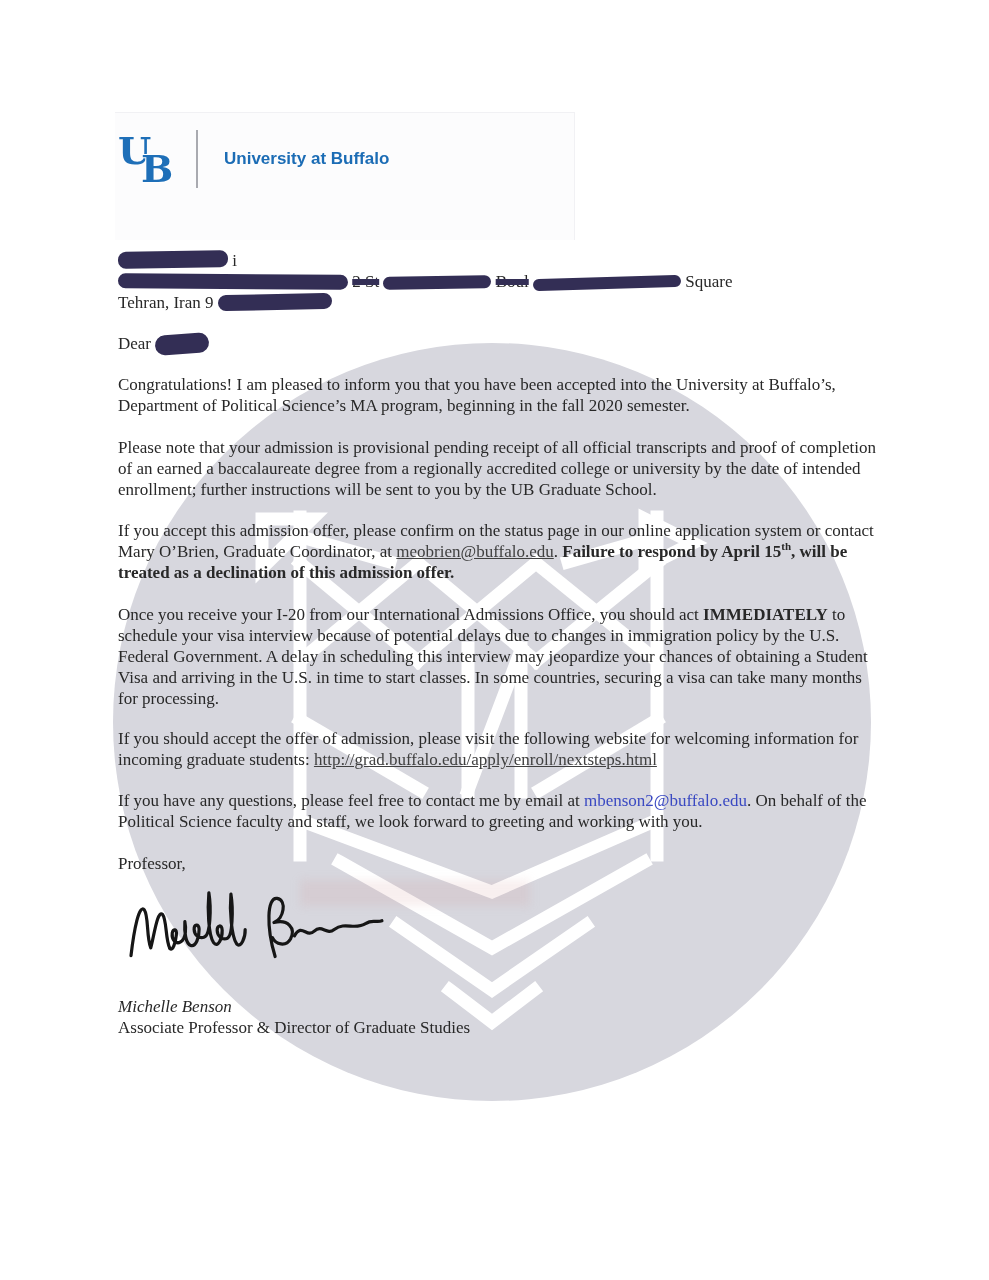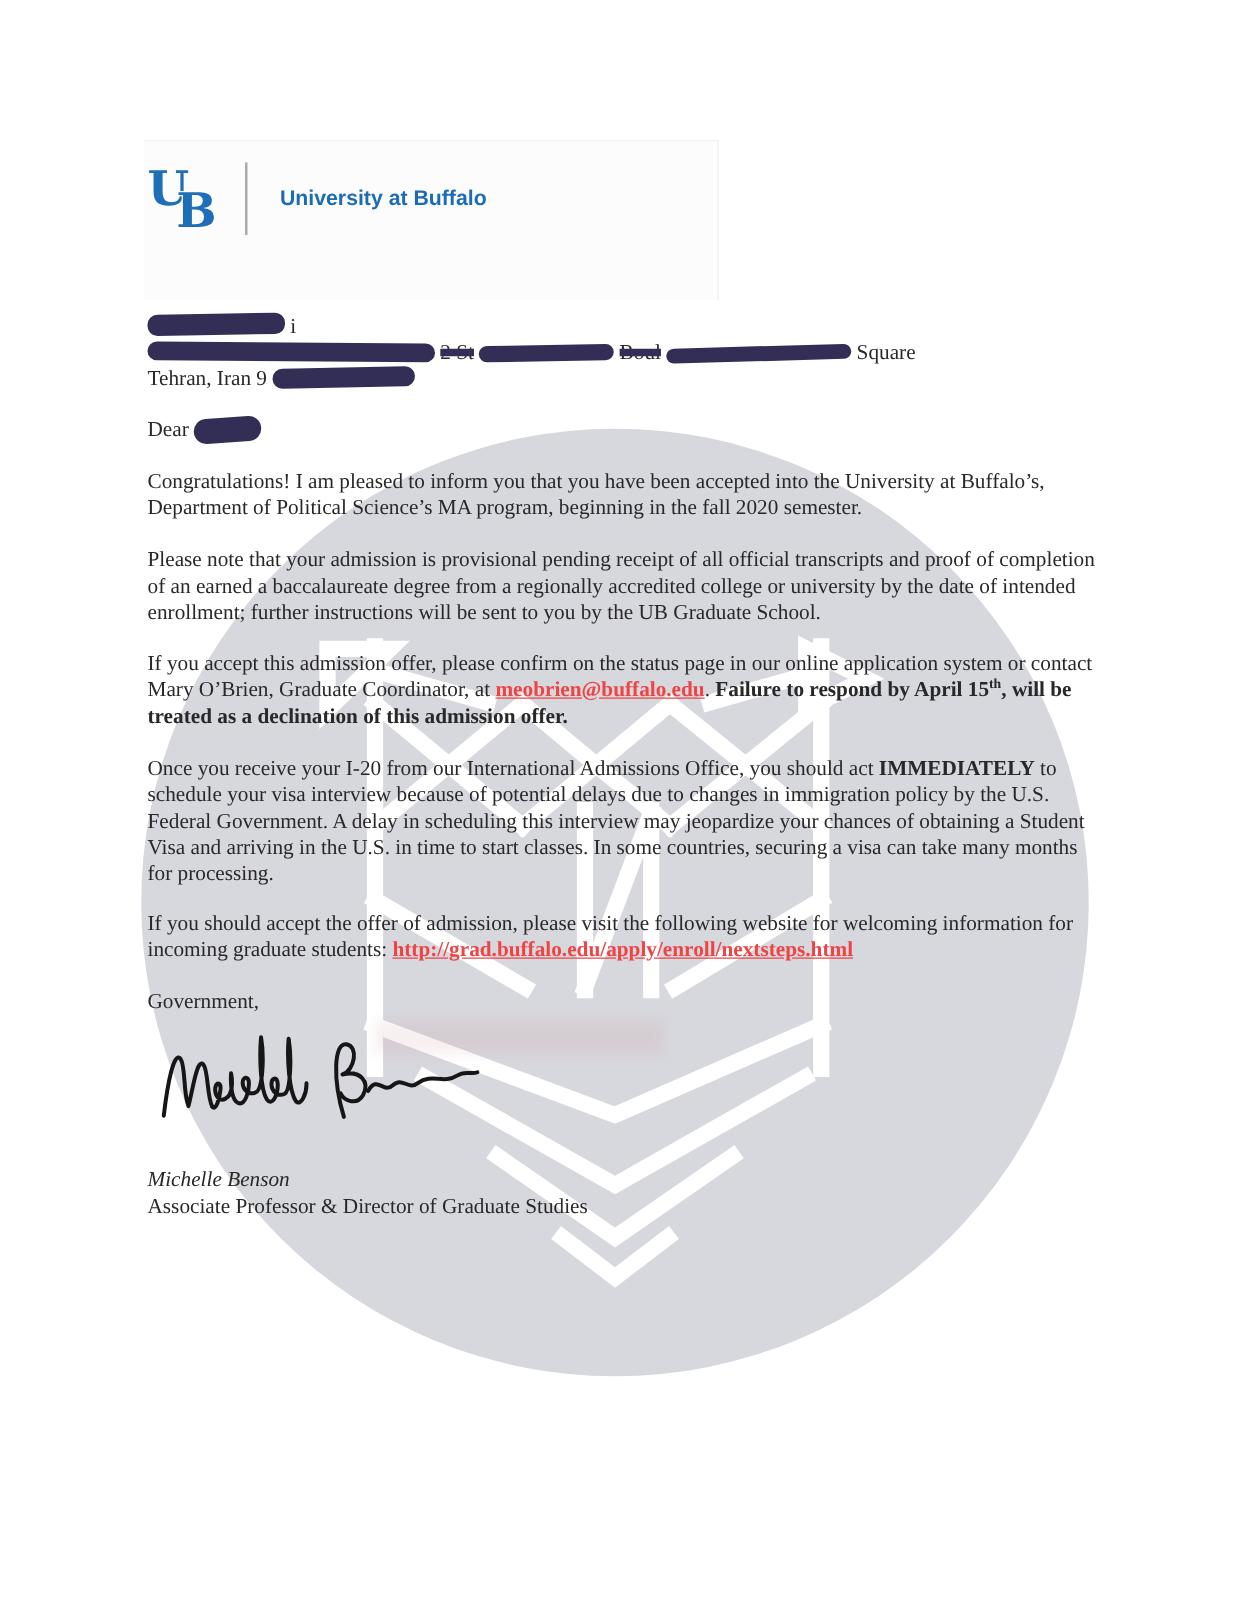--- a/index.html
+++ b/index.html
@@ -29,21 +29,21 @@
   .mb19{margin-bottom:19px;} .mb20{margin-bottom:20px;}
   .closing{margin:0 0 6px 0;}
   .sig-block{margin:0;}
   .sig-name{margin-top:20px;font-style:italic;}
   
   .redact{display:inline-block;background:#332e55;border-radius:8px;vertical-align:-2px;}
   .struck{text-decoration:line-through;text-decoration-color:#332e55;text-decoration-thickness:6px;}
   
   .seg-bold{font-weight:bold;}
   .seg-sup{font-size:11px;vertical-align:super;line-height:0;font-weight:bold;}
-  a.seg-linku{color:#ef4444;text-decoration:underline;cursor:pointer;font-weight:bold;}
+  a.seg-linku{color:#404040;text-decoration:underline;cursor:pointer;}
   a.seg-link{color:#3a49c2;text-decoration:none;cursor:pointer;}
   .smudge{position:absolute;left:182px;top:0px;width:230px;height:26px;
           background:rgba(205,150,150,0.15);filter:blur(5px);}
   .sig-svg{transform:rotate(-2deg);transform-origin:left center;}
 </style>
 </head>
 <body>
 
 <div class="page">
 
@@ -113,22 +113,23 @@
 
     <p class="salutation">
       <span>Dear </span><span class="redact" style="width:54px;height:20px;border-radius:10px;transform:rotate(-4deg);vertical-align:-5px;"></span>
     </p>
 
     <p class="para"><span class="seg-plain">Congratulations! I am pleased to inform you that you have been accepted into the University at Buffalo’s, Department of Political Science’s MA program, beginning in the fall 2020 semester.</span></p>
     <p class="para mb20"><span class="seg-plain">Please note that your admission is provisional pending receipt of all official transcripts and proof of completion of an earned a baccalaureate degree from a regionally accredited college or university by the date of intended enrollment; further instructions will be sent to you by the UB Graduate School.</span></p>
     <p class="para"><span class="seg-plain">If you accept this admission offer, please confirm on the status page in our online application system or contact Mary O’Brien, Graduate Coordinator, at </span><a class="seg-linku" href="#">meobrien@buffalo.edu</a><span class="seg-plain">. </span><span class="seg-bold">Failure to respond by April 15</span><span class="seg-sup">th</span><span class="seg-bold">, will be treated as a declination of this admission offer.</span></p>
     <p class="para mb19"><span class="seg-plain">Once you receive your I-20 from our International Admissions Office, you should act </span><span class="seg-bold">IMMEDIATELY</span><span class="seg-plain"> to schedule your visa interview because of potential delays due to changes in immigration policy by the U.S. Federal Government. A delay in scheduling this interview may jeopardize your chances of obtaining a Student Visa and arriving in the U.S. in time to start classes. In some countries, securing a visa can take many months for processing.</span></p>
     <p class="para mb20"><span class="seg-plain">If you should accept the offer of admission, please visit the following website for welcoming information for incoming graduate students: </span><a class="seg-linku" href="#">http://grad.buffalo.edu/apply/enroll/nextsteps.html</a></p>
+    <p class="para"><span class="seg-plain">If you have any questions, please feel free to contact me by email at </span><a class="seg-link" href="#">mbenson2@buffalo.edu</a><span class="seg-plain">. On behalf of the Political Science faculty and staff, we look forward to greeting and working with you.</span></p>
 
-    <p class="closing">Government,</p>
+    <p class="closing">Professor,</p>
 
     <div class="sig-block" style="position:relative;height:96px;">
       <div class="smudge"></div>
       <svg class="sig-svg" width="280" height="94" viewBox="0 0 280 94">
         <g stroke="#161616" stroke-width="3.2" fill="none" stroke-linecap="round" stroke-linejoin="round">
           <path d="M12,76 C16,50 22,24 27,31 C31,37 28,58 32,69 C36,56 40,31 45,36 C49,41 47,62 51,70"></path>
           <path d="M51,70 C54,74 57,64 58,57 C59,51 55,50 54,55 C53,61 57,67 62,64 C68,61 68,50 67,44 C66,54 67,66 72,68 C77,70 81,60 81,52 C81,46 76,47 76,52 C76,58 81,62 86,60 C92,58 94,32 92,16 C90,32 90,58 95,66 C99,72 104,62 104,54 C104,47 99,49 99,54 C99,60 104,64 109,62 C114,60 116,34 114,18 C112,34 113,60 118,68 C122,73 127,62 127,54"></path>
           <path d="M156,82 C148,52 150,22 160,24 C170,26 166,45 156,48 C170,45 178,54 172,65 C167,73 157,70 154,63"></path>
           <path d="M176,62 C184,49 188,65 196,58 C204,51 208,63 216,57 C228,49 236,59 248,52 C254,48 259,52 264,50"></path>
         </g>

